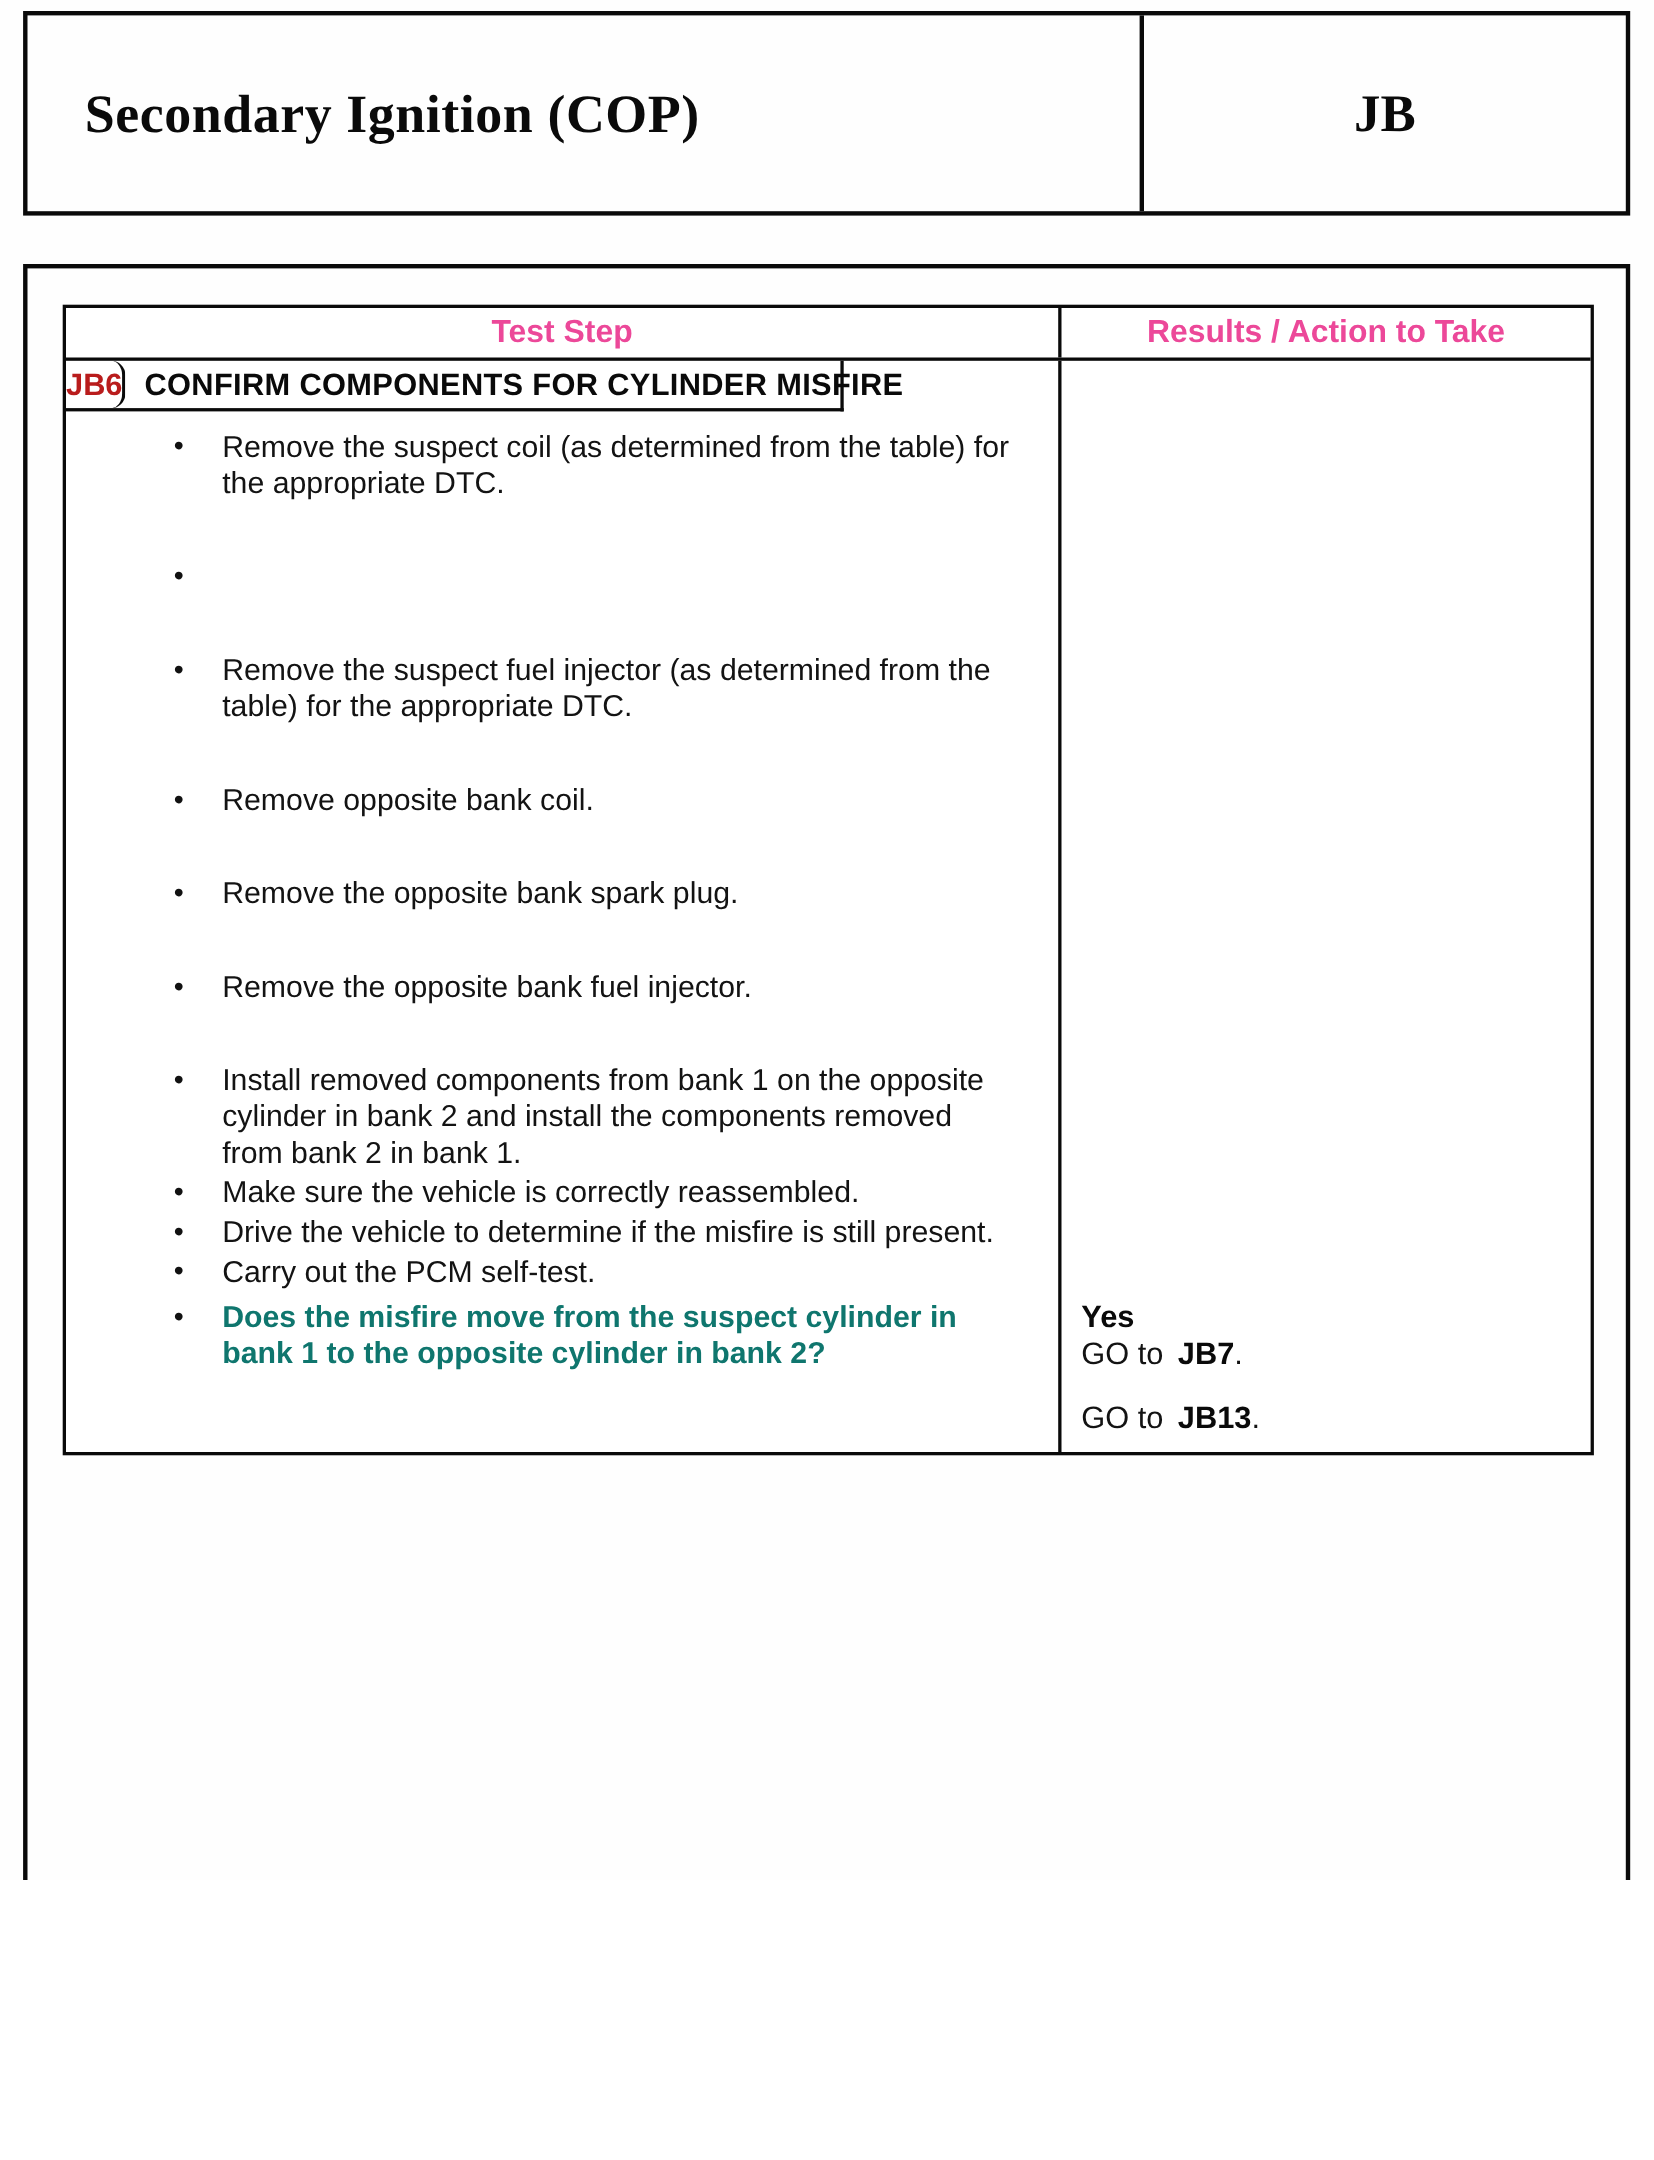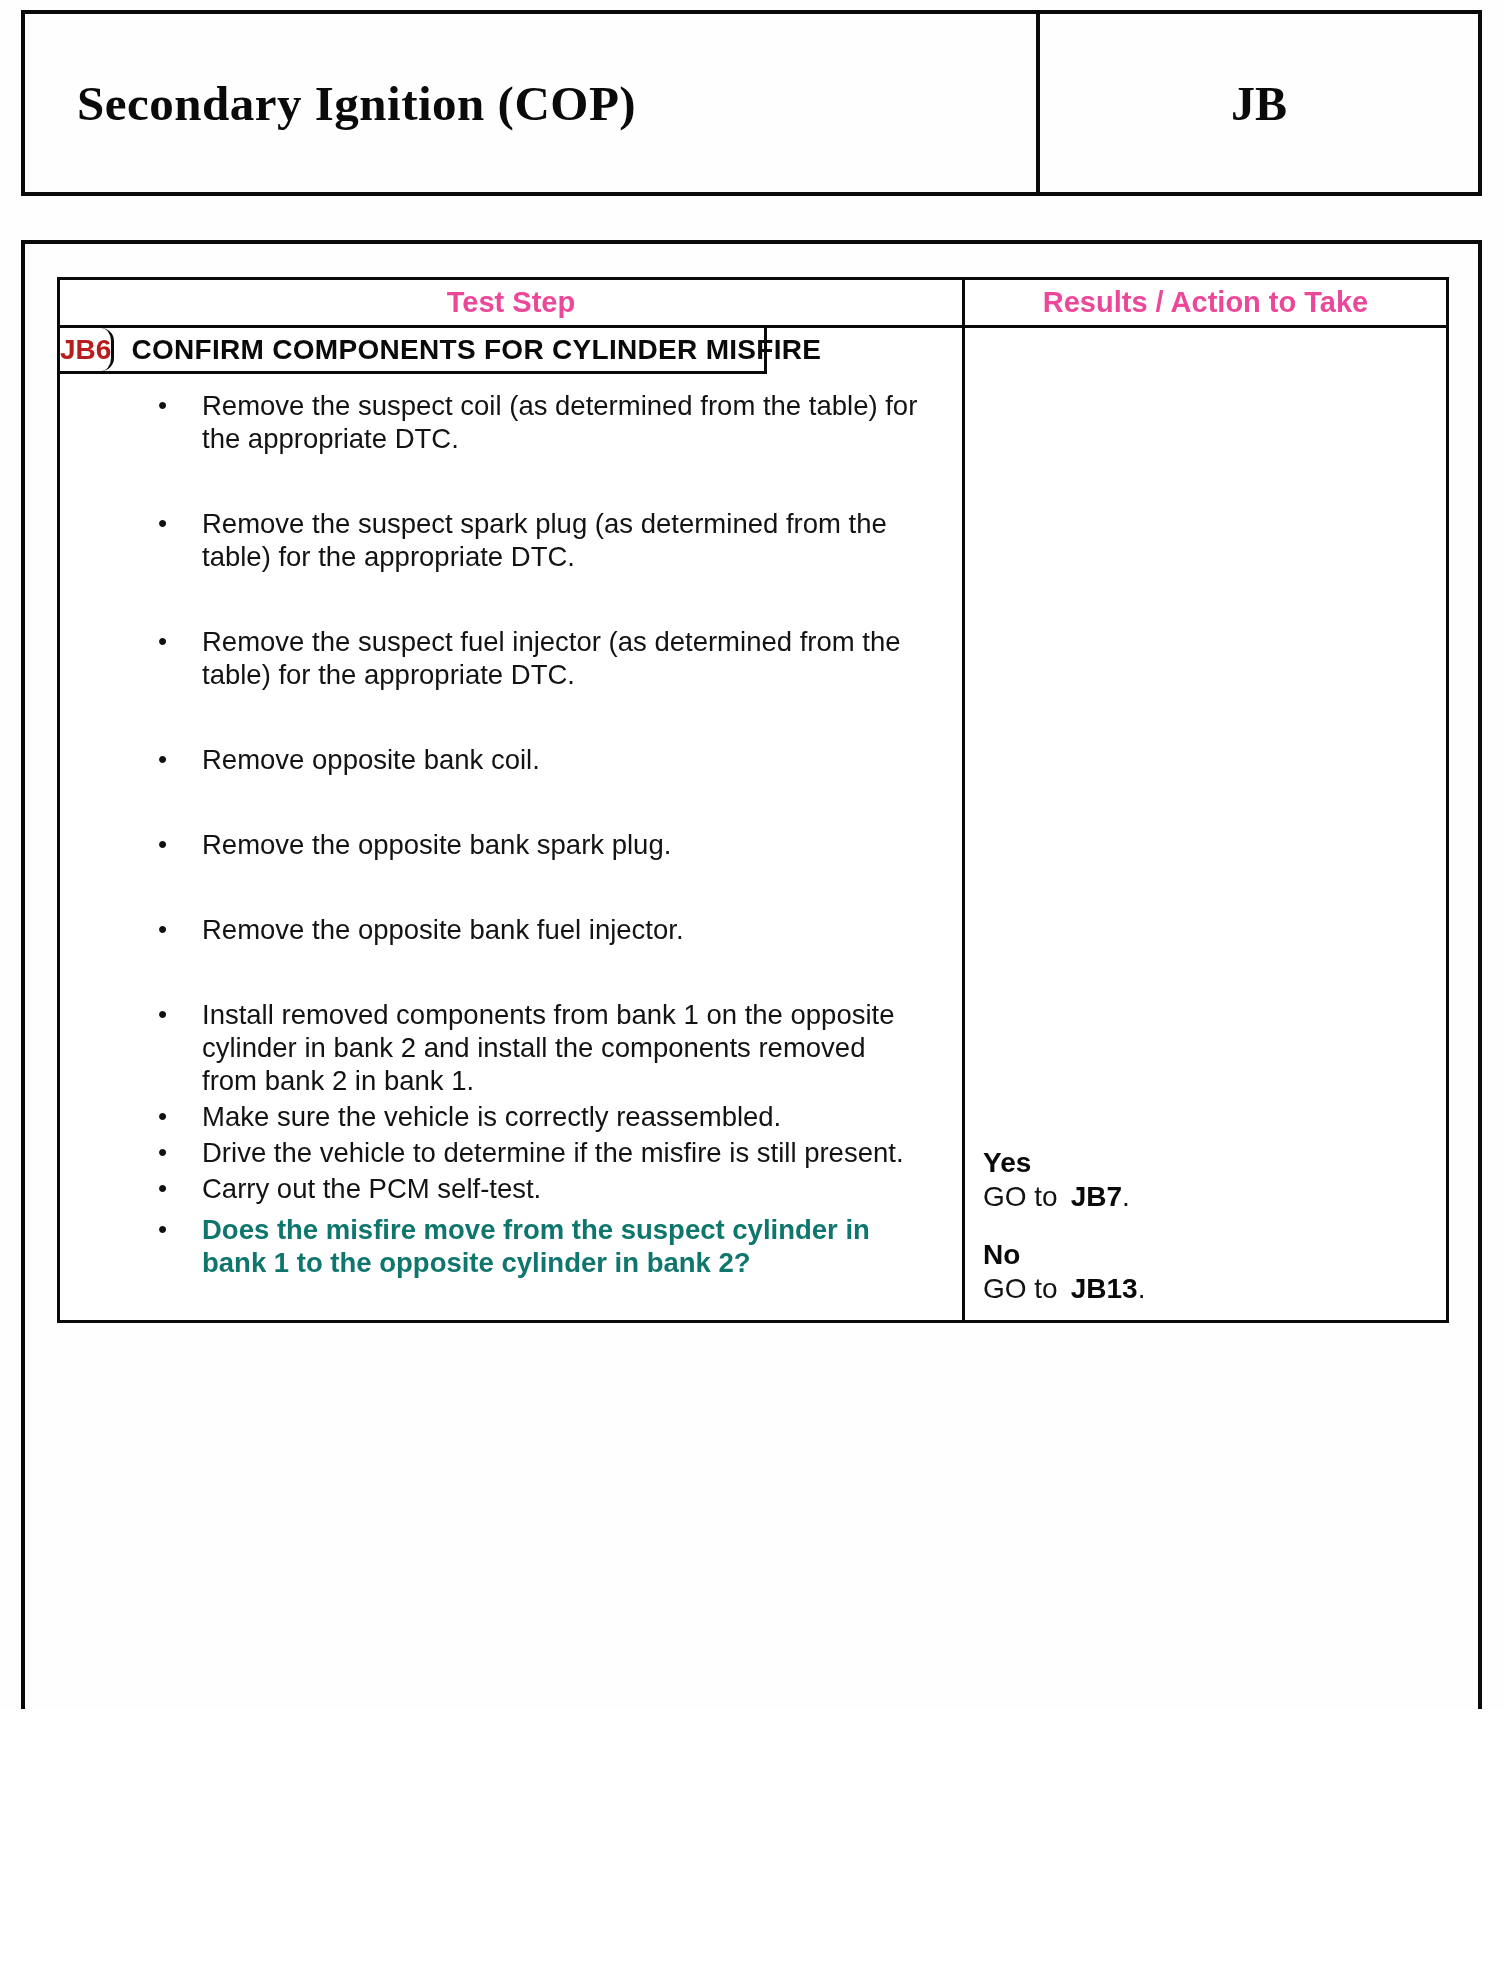--- a/index.html
+++ b/index.html
@@ -184,21 +184,20 @@
             <span class="step-id">JB6</span>
             <span class="step-title">CONFIRM COMPONENTS FOR CYLINDER MISFIRE</span>
           </div>
           <ul class="bullets">
               <li class="bullet gap-lg">
     <span class="dot">•</span>
     <span class="bullet-text">Remove the suspect coil (as determined from the table) for the appropriate DTC.</span>
   </li>
               <li class="bullet gap-lg">
     <span class="dot">•</span>
-    <span class="bullet-text">Remove the suspect spark plug (as determined from the table) for the appropriate DTC.</span>
   </li>
               <li class="bullet gap-lg">
     <span class="dot">•</span>
     <span class="bullet-text">Remove the suspect fuel injector (as determined from the table) for the appropriate DTC.</span>
   </li>
               <li class="bullet gap-lg">
     <span class="dot">•</span>
     <span class="bullet-text">Remove opposite bank coil.</span>
   </li>
               <li class="bullet gap-lg">
@@ -232,21 +231,20 @@
             </ul>
         </div>
 
         <div class="col-right">
           <div class="results">
               <div class="result">
     <div class="answer">Yes</div>
     <div class="action"><span class="go">GO to</span><span class="target">JB7</span><span class="period">.</span></div>
   </div>
               <div class="result">
-    <div class="answer">No</div>
     <div class="action"><span class="go">GO to</span><span class="target">JB13</span><span class="period">.</span></div>
   </div>
             </div>
         </div>
 
       </div>
     </div>
   </div>
 </div>
 

